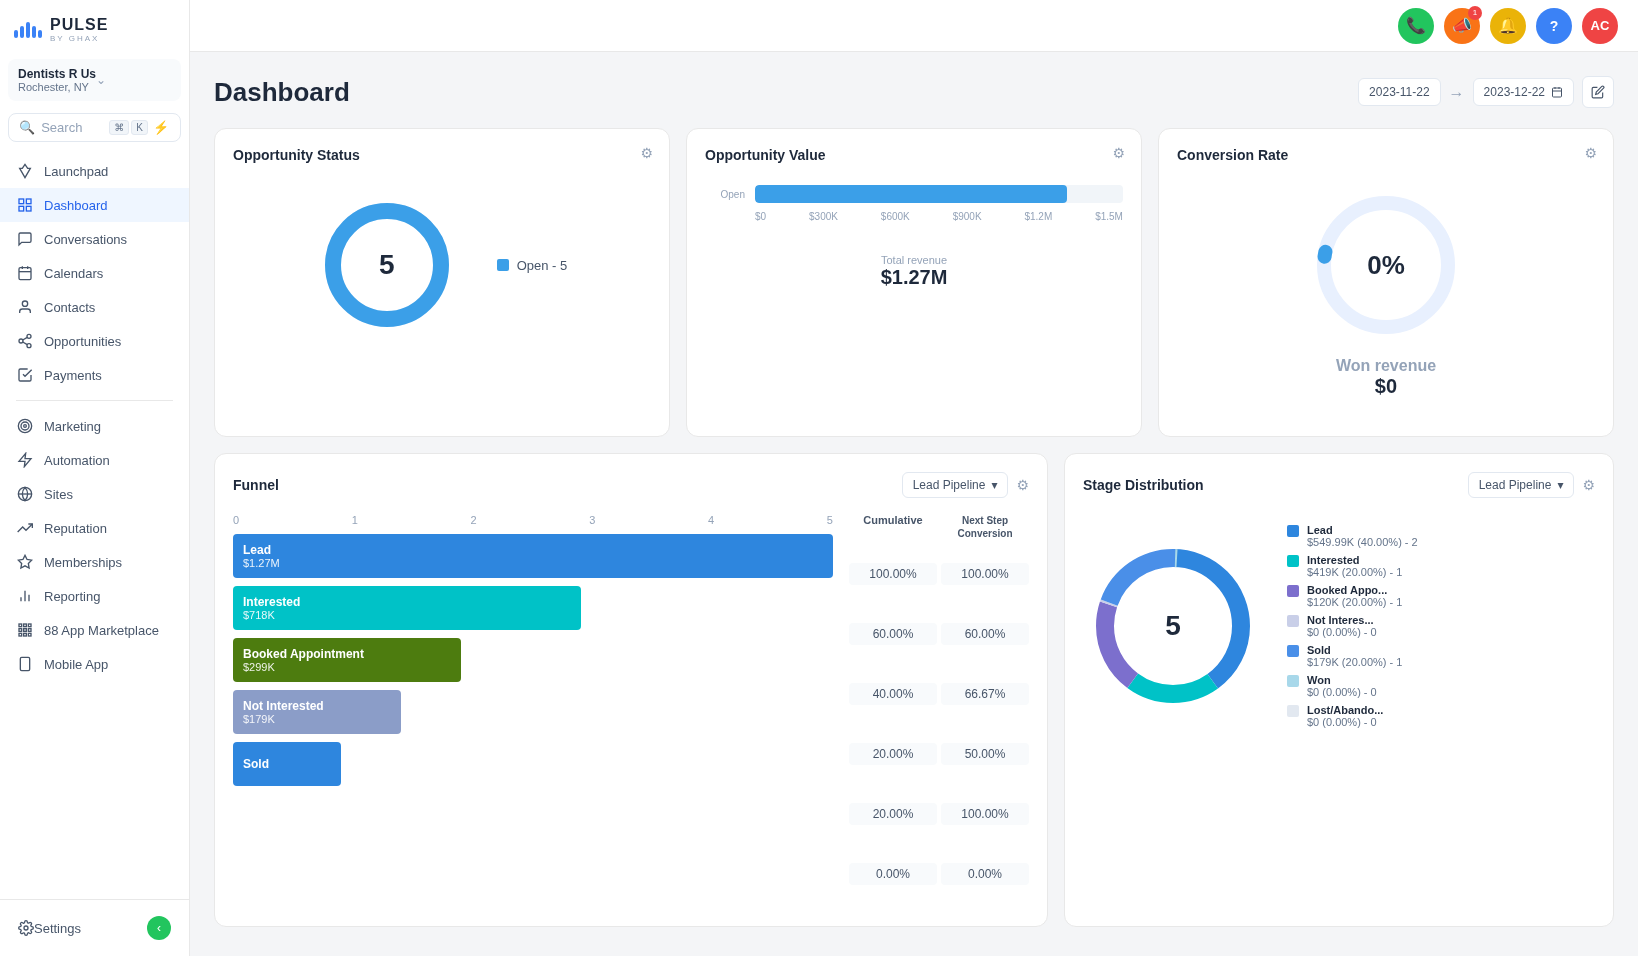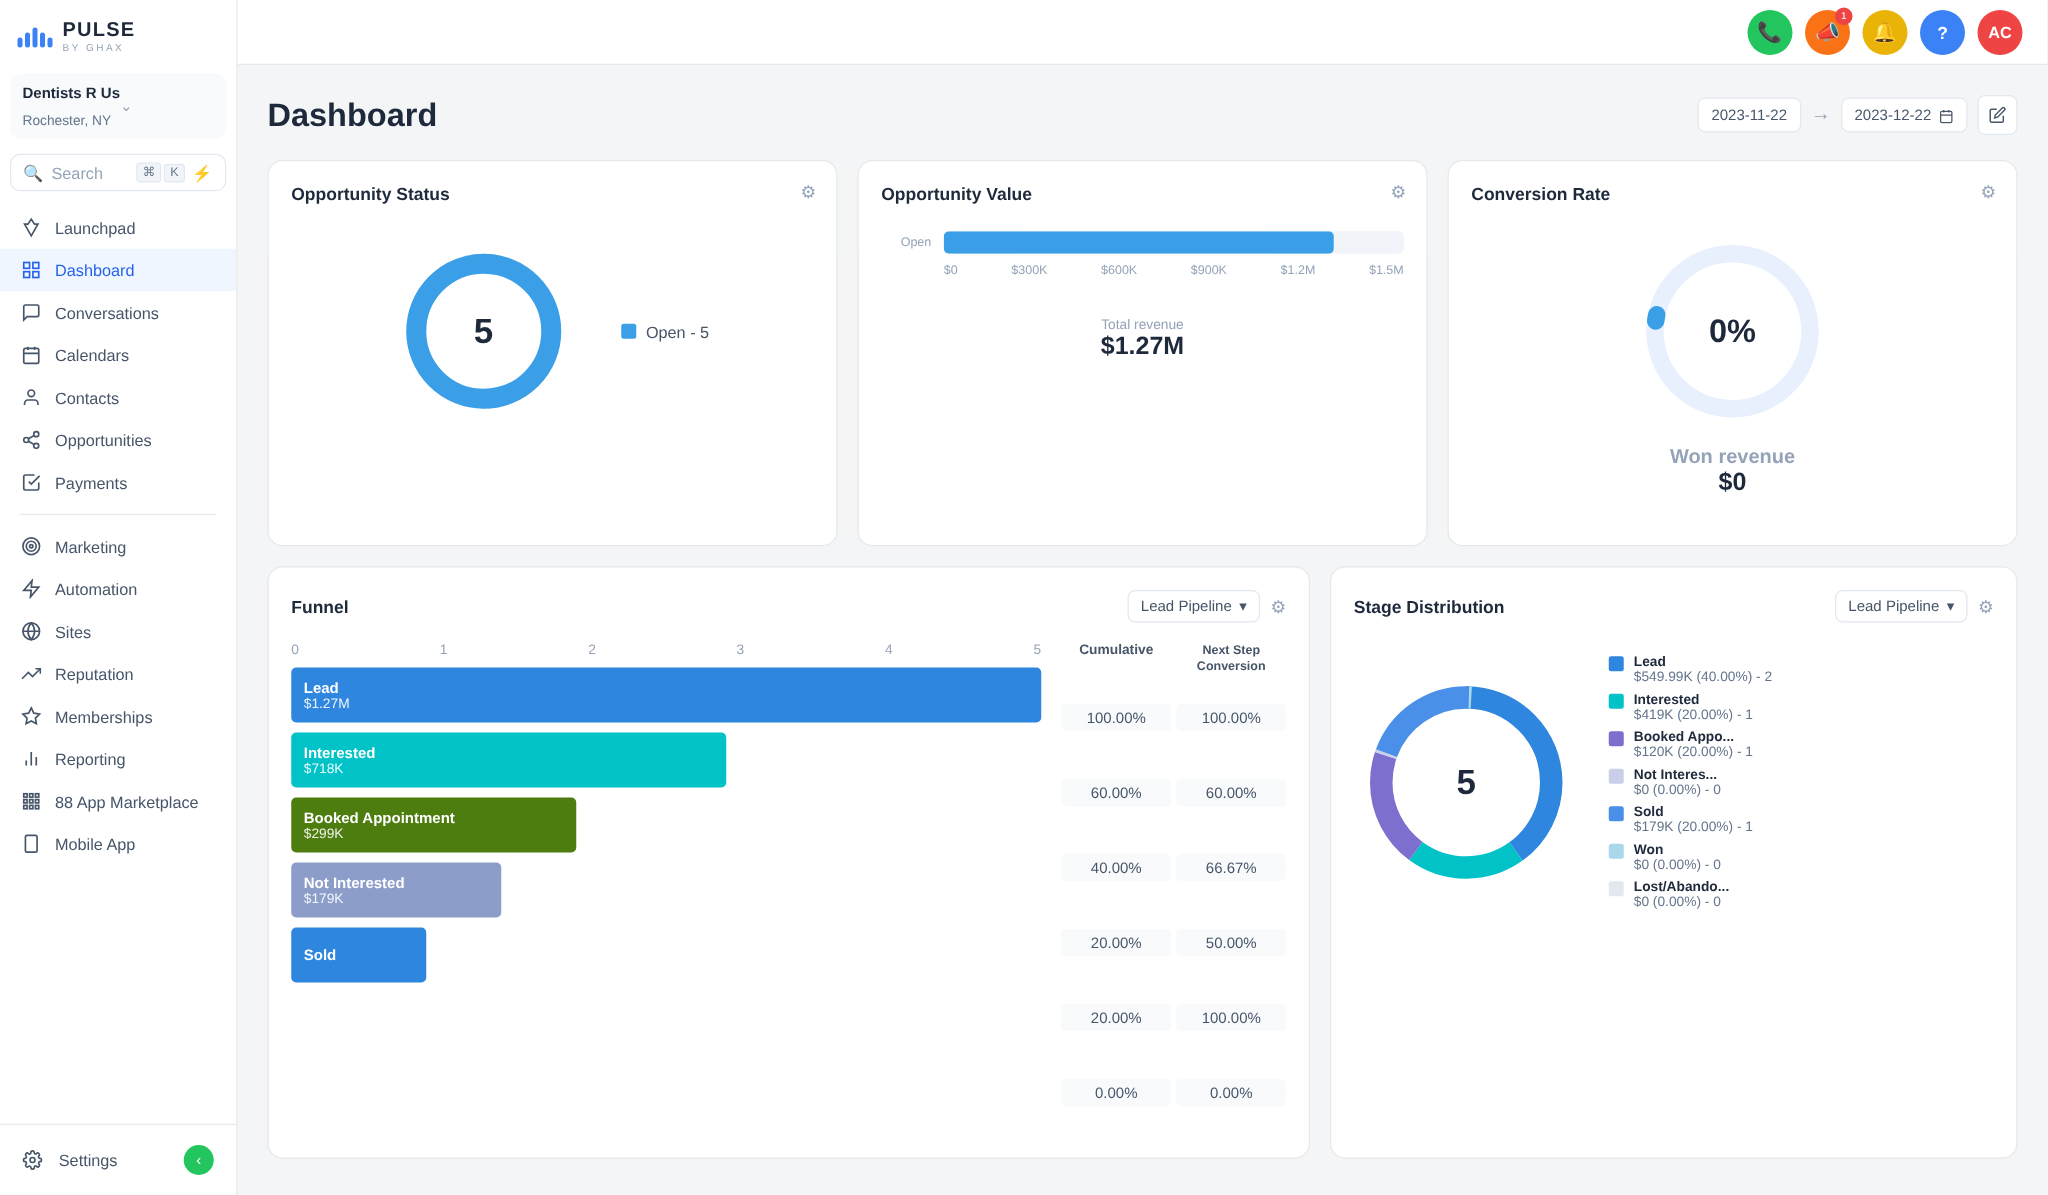--- a/index.html
+++ b/index.html
@@ -34,21 +34,21 @@
     .sidebar-account {
       margin: 4px 8px 8px;
       padding: 8px 10px;
       background: #f8fafc;
       border-radius: 8px;
       display: flex; align-items: center; justify-content: flex-start;
       cursor: pointer;
     }
     .sidebar-account-info { display: flex; flex-direction: column; }
     .sidebar-account-name { font-size: 12px; font-weight: 600; color: #1e293b; }
-    .sidebar-account-location { font-size: 11px; color: #64748b; margin-top: 10px; }
+    .sidebar-account-location { font-size: 11px; color: #64748b; }
     .sidebar-account-chevron { color: #94a3b8; font-size: 12px; }
 
     .sidebar-search {
       margin: 4px 8px 8px;
       display: flex; align-items: center;
       border: 1px solid #e2e8f0;
       border-radius: 8px;
       padding: 6px 10px;
       background: #fff;
       cursor: pointer;
@@ -88,21 +88,21 @@
       border-top: 1px solid #e8e8e8;
     }
     .sidebar-settings {
       display: flex; align-items: center; justify-content: space-between;
       padding: 8px 10px;
       cursor: pointer;
       color: #475569;
       font-size: 13px;
       font-weight: 500;
     }
-    .settings-left { display: flex; align-items: center; gap: 13px; }
+    .settings-left { display: flex; align-items: center; gap: 0; }
     .collapse-btn {
       width: 24px; height: 24px;
       background: #22c55e;
       border-radius: 50%;
       display: flex; align-items: center; justify-content: center;
       color: white;
       font-size: 12px;
     }
 
     
@@ -154,21 +154,21 @@
 
     .content-header {
       display: flex; align-items: center; justify-content: space-between;
       margin-bottom: 20px;
     }
     .page-title { font-size: 26px; font-weight: 700; color: #1e293b; }
     .date-range {
       display: flex; align-items: center; gap: 8px;
     }
     .date-input {
-      display: flex; align-items: flex-end; gap: 6px;
+      display: flex; align-items: center; gap: 6px;
       border: 1px solid #e2e8f0;
       border-radius: 6px;
       padding: 6px 10px;
       background: #fff;
       font-size: 12px;
       color: #475569;
       cursor: pointer;
     }
     .date-arrow { color: #94a3b8; font-size: 16px; }
     .edit-btn {

